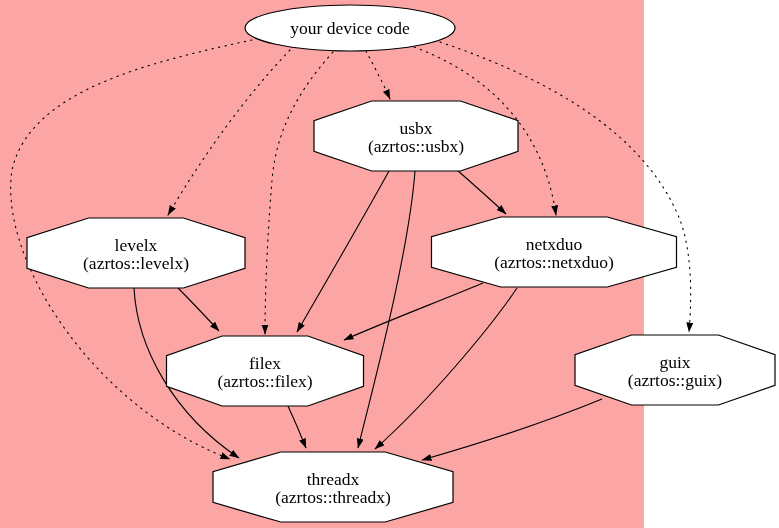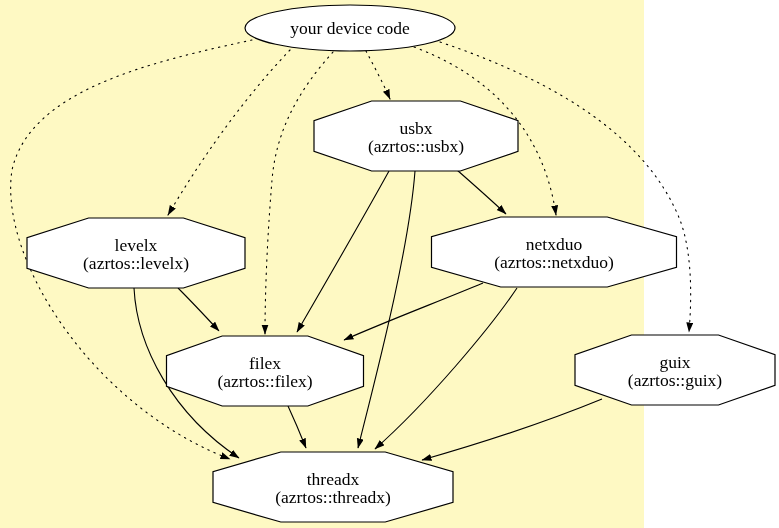--- a/index.html
+++ b/index.html
@@ -7,21 +7,21 @@
     padding: 0;
     background: #ffffff;
     width: 779px;
     height: 528px;
     overflow: hidden;
     font-family: "Liberation Serif", "DejaVu Serif", serif;
   }
   #diagram-wrap {
     width: 644px;
     height: 528px;
-    background: #fef9c3;
+    background: #fca5a5;
   }
   svg {
     display: block;
   }
   .edge {
     fill: none;
     stroke: #000000;
     stroke-width: 1.1;
   }
   .edge.dotted {

